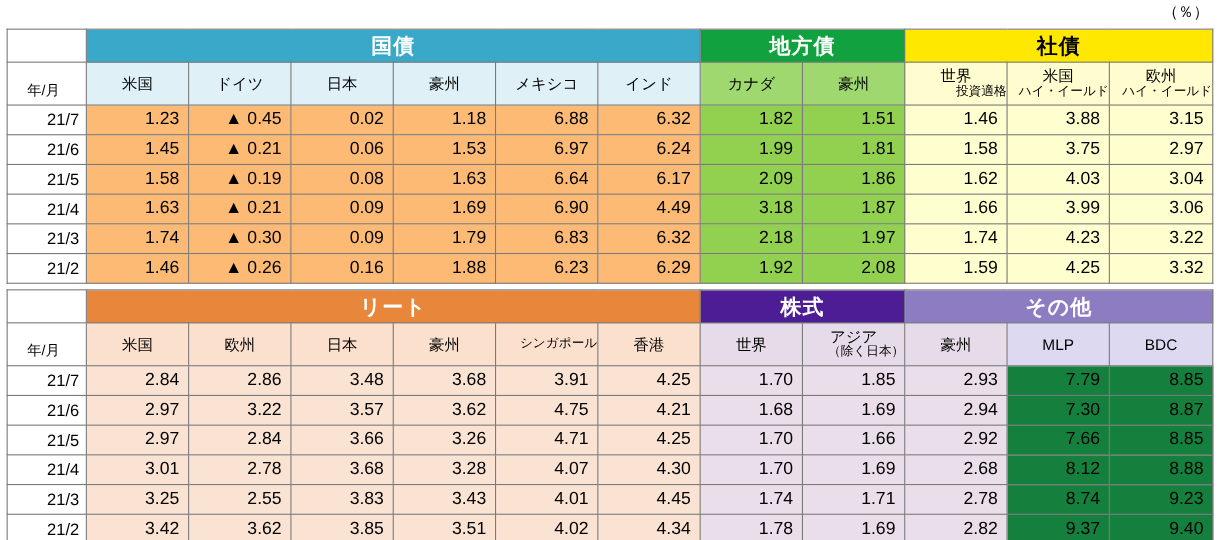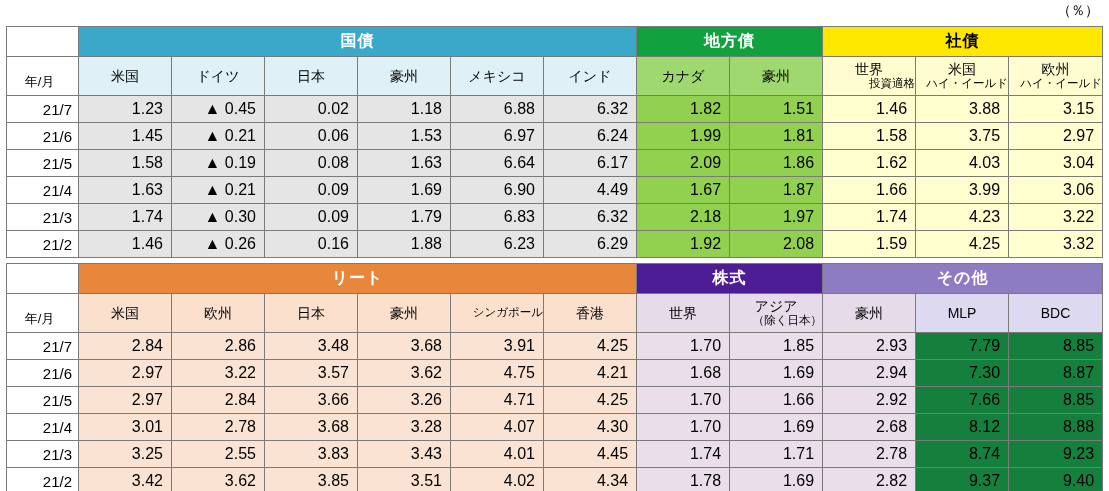--- a/index.html
+++ b/index.html
@@ -36,21 +36,21 @@
   td, th {
     border: 1px solid #7a7a7a;
     padding: 0;
     font-weight: normal;
     font-size: 15px;
     text-align: center;
     vertical-align: middle;
     height: 26px;
   }
   .grp-head {
-    font-size: 16px;
+    font-size: 19px;
     font-weight: bold;
     height: 29px;
     letter-spacing: 1px;
   }
   .sub-head {
     font-size: 14px;
     height: 38px;
     line-height: 1.15;
   }
   .sub-head .small {
@@ -72,21 +72,21 @@
     background: #ffffff;
   }
   .val {
     text-align: right;
     padding-right: 8px;
     font-size: 16px;
   }
   
   .jgb-head { background: #3aa8c8; color: #ffffff; }
   .jgb-sub  { background: #dff0f7; }
-  .jgb-cell { background: #e5e5e5; }
+  .jgb-cell { background: #fdba74; }
 
   .muni-head { background: #12a13f; color: #ffffff; }
   .muni-sub  { background: #9ed86f; }
   .muni-cell { background: #92d050; }
 
   .corp-head { background: #ffe800; color: #000000; }
   .corp-sub  { background: #fffdd0; }
   .corp-cell { background: #fffecf; }
 
   
@@ -191,21 +191,21 @@
         <td class="val corp-cell">3.04</td>
       </tr>
       <tr>
         <td class="rowlabel">21/4</td>
         <td class="val jgb-cell">1.63</td>
         <td class="val jgb-cell">▲ 0.21</td>
         <td class="val jgb-cell">0.09</td>
         <td class="val jgb-cell">1.69</td>
         <td class="val jgb-cell">6.90</td>
         <td class="val jgb-cell">4.49</td>
-        <td class="val muni-cell">1.67</td>
+        <td class="val muni-cell">3.18</td>
         <td class="val muni-cell">1.87</td>
         <td class="val corp-cell">1.66</td>
         <td class="val corp-cell">3.99</td>
         <td class="val corp-cell">3.06</td>
       </tr>
       <tr>
         <td class="rowlabel">21/3</td>
         <td class="val jgb-cell">1.74</td>
         <td class="val jgb-cell">▲ 0.30</td>
         <td class="val jgb-cell">0.09</td>

